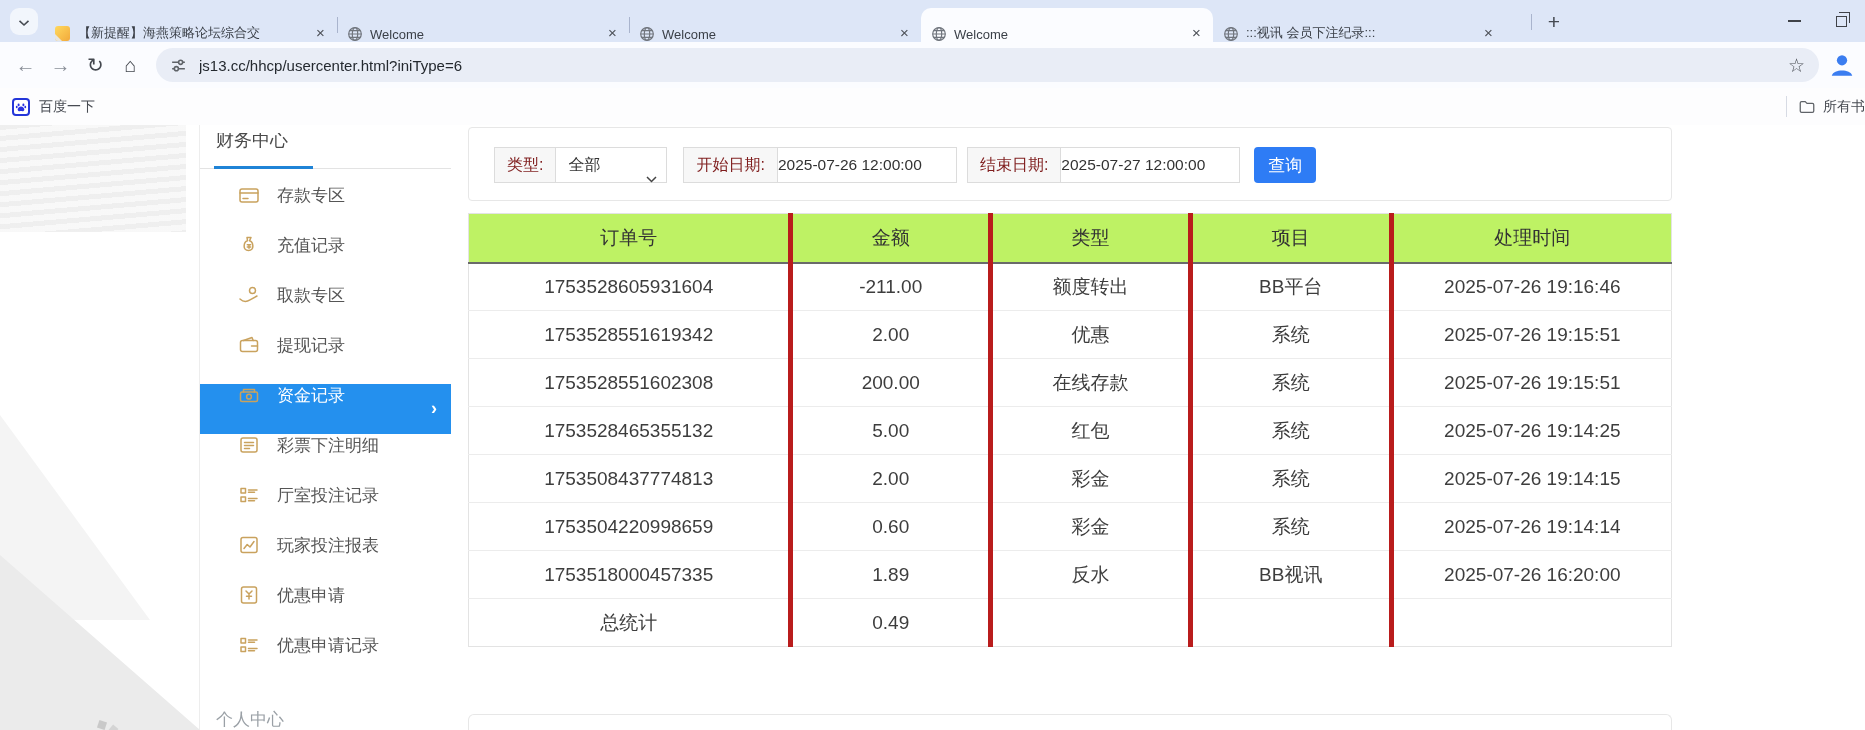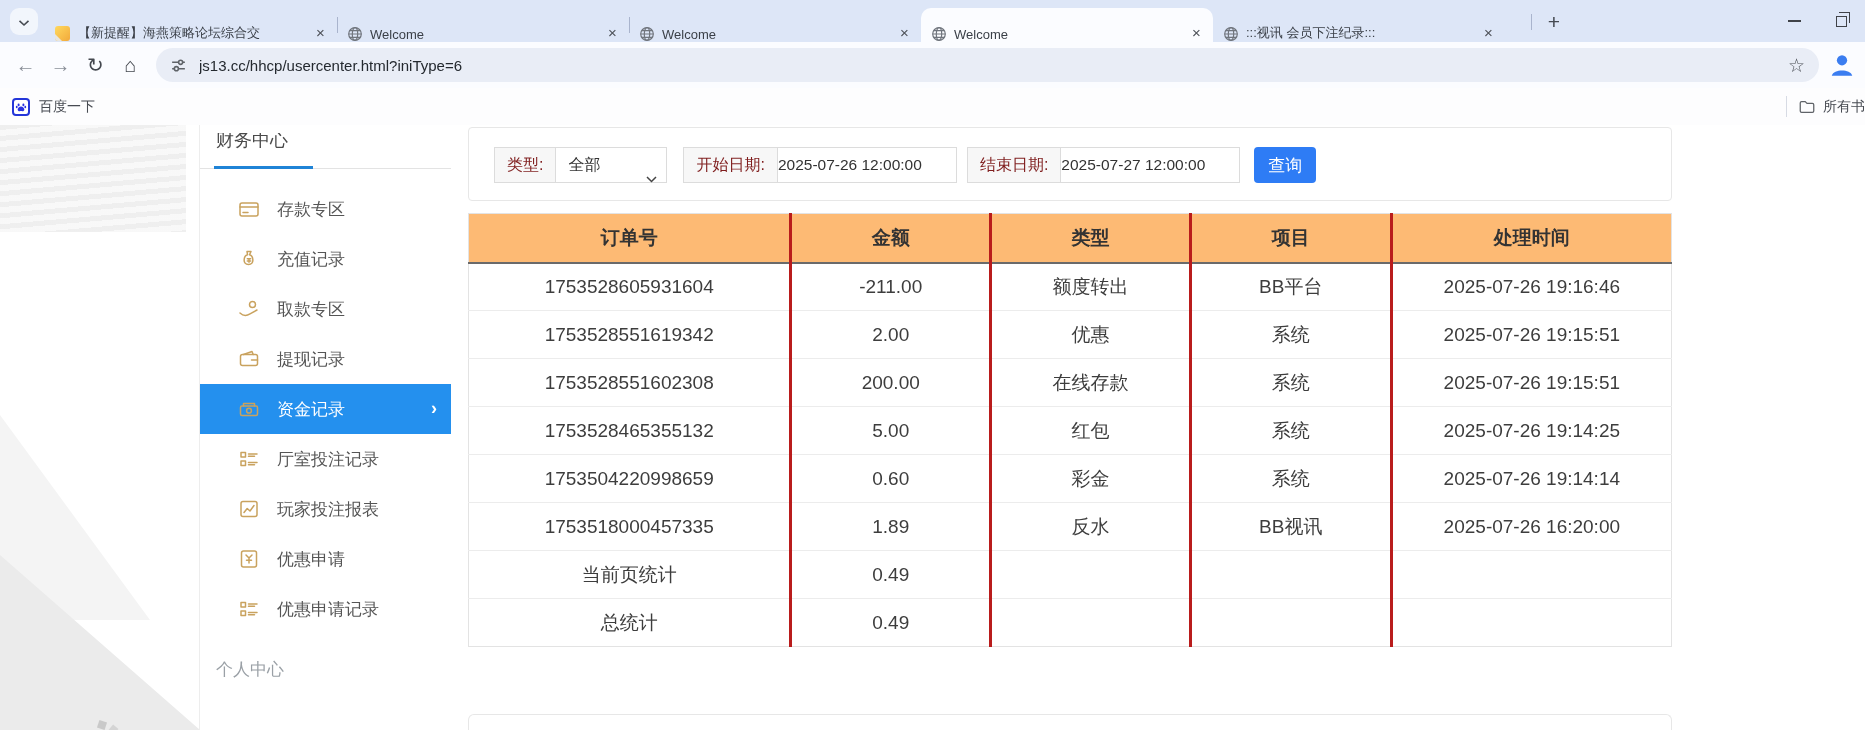--- a/index.html
+++ b/index.html
@@ -72,21 +72,21 @@
   .deco-sq1 { position:absolute; left:98px; top:596px; width:8px; height:8px; background:#c9c9c9; transform:rotate(18deg); }
   .deco-sq2 { position:absolute; left:110px; top:601px; width:7px; height:7px; background:#d4d4d4; transform:rotate(40deg); }
 
   
   .sidebar { position:absolute; left:199px; top:0; width:252px; height:100%; background:#fff; border-left:1px solid #ededed; }
   .side-head-clip { height:25px; overflow:hidden; margin:8px 16px 0 16px; }
   .side-head { font-size:18px; color:#4a4a4a; line-height:36px; margin-top:-11px; }
   .side-tabline { position:relative; height:4px; margin-top:7px; border-bottom:1px solid #e3e3e3; }
   .side-tabline::before { content:""; position:absolute; left:14px; top:1px; width:99px; height:3px; background:#1f83d6; }
   .side-items { margin-top:15px; }
-  .side-item { height:50px; display:flex; align-items:center; padding-left:38px; position:relative;
+  .side-item { height:50px; display:flex; align-items:flex-start; padding-left:38px; position:relative;
     font-size:17px; color:#555; cursor:pointer; }
   .side-item .icn { width:22px; height:22px; margin-right:17px; flex:0 0 22px; }
   .side-item .icn svg { width:22px; height:22px; display:block; }
   .side-item.active { background:#2490ee; color:#fff; }
   .side-item .chev { display:none; }
   .side-item.active .chev { display:block; position:absolute; right:14px; top:14px; color:#fff;
     font-size:18px; font-weight:bold; }
   .side-sec { margin:24px 0 0 16px; font-size:17px; color:#9aa0a6; }
 
   
@@ -100,25 +100,25 @@
   .fselect .caret { position:absolute; right:9px; top:13px; }
   .finput { width:180px; border:1px solid #dcdcdc; text-align:left; font-size:15.5px; color:#333;
     background:#fff; font-family:"Liberation Sans","DejaVu Sans",sans-serif; }
   .g2 { margin-left:16px; } .g3 { margin-left:10px; }
   .search-btn { width:62px; background:#2e7cf5; color:#fff; border:none; border-radius:4px; font-size:17px;
     margin-left:14px; cursor:pointer; font-family:Liberation Sans, sans-serif; }
 
   .tablewrap { position:absolute; top:88px; left:0; width:100%; }
   table { width:100%; border-collapse:collapse; table-layout:fixed; border:1px solid #e3e3e3;
     font-size:19px; color:#3d3d3d; }
-  th { height:49px; background:#fdba74; border-bottom:2px solid #6a6a6a; font-weight:bold; font-size:19px;
+  th { height:49px; background:#bef264; border-bottom:2px solid #6a6a6a; font-weight:normal; font-size:19px;
     color:#333; text-align:center; }
   td { height:48px; text-align:center; border-bottom:1px solid #ececec; white-space:nowrap; overflow:hidden; }
   tr:last-child td { border-bottom:none; }
-  th + th, td + td { border-left:3px solid #b91c1c;text-align:center; }
+  th + th, td + td { border-left:5px solid #b91c1c;text-align:center; }
 
   .bottombox { position:absolute; top:589px; left:0; width:100%; height:40px; border:1px solid #e7e7e7;
     border-radius:6px 6px 0 0; border-bottom:none; }
 </style>
 </head>
 <body>
 
 <div class="screen">
 
   <div class="tabbar">
@@ -300,20 +300,29 @@
           <div class="side-item active">
             <span class="icn">
               <svg viewBox="0 0 22 22" fill="none" stroke="#c9a25e" stroke-width="1.5" stroke-linecap="round" stroke-linejoin="round">
                 <rect x="2.5" y="8" width="17" height="9.5" rx="1.5"></rect>
                 <path d="M5.5 8V5.5h11V8"></path>
                 <circle cx="11" cy="12.7" r="2.4"></circle>
               </svg>
             </span>
             <span>资金记录</span>
             <span class="chev">›</span>
+          </div>
+          <div class="side-item">
+            <span class="icn">
+              <svg viewBox="0 0 22 22" fill="none" stroke="#c9a25e" stroke-width="1.5" stroke-linecap="round" stroke-linejoin="round">
+                <rect x="3" y="4" width="16" height="14" rx="2"></rect>
+                <path d="M6.5 8.5h9M6.5 11.5h9M6.5 14.5h5"></path>
+              </svg>
+            </span>
+            <span>彩票下注明细</span>
           </div>
           <div class="side-item">
             <span class="icn">
               <svg viewBox="0 0 22 22" fill="none" stroke="#c9a25e" stroke-width="1.5" stroke-linecap="round" stroke-linejoin="round">
                 <rect x="3" y="4.5" width="4.5" height="4.5"></rect>
                 <rect x="3" y="13" width="4.5" height="4.5"></rect>
                 <path d="M10.5 6h8.5M10.5 8.3h6M10.5 14.5h8.5M10.5 16.8h6"></path>
               </svg>
             </span>
             <span>厅室投注记录</span>
@@ -411,41 +420,41 @@
                 <td>2025-07-26 19:15:51</td>
               </tr>
               <tr>
                 <td>1753528465355132</td>
                 <td>5.00</td>
                 <td>红包</td>
                 <td>系统</td>
                 <td>2025-07-26 19:14:25</td>
               </tr>
               <tr>
+                <td>1753508437774813</td>
+                <td>2.00</td>
+                <td>彩金</td>
+                <td>系统</td>
+                <td>2025-07-26 19:14:15</td>
+              </tr>
+              <tr>
                 <td>1753504220998659</td>
                 <td>0.60</td>
                 <td>彩金</td>
                 <td>系统</td>
                 <td>2025-07-26 19:14:14</td>
               </tr>
               <tr>
                 <td>1753518000457335</td>
                 <td>1.89</td>
                 <td>反水</td>
                 <td>BB视讯</td>
                 <td>2025-07-26 16:20:00</td>
               </tr>
               <tr>
-                <td>当前页统计</td>
-                <td>0.49</td>
-                <td></td>
-                <td></td>
-                <td></td>
-              </tr>
-              <tr>
                 <td>总统计</td>
                 <td>0.49</td>
                 <td></td>
                 <td></td>
                 <td></td>
               </tr>
             </tbody>
         </table>
       </div>
 

